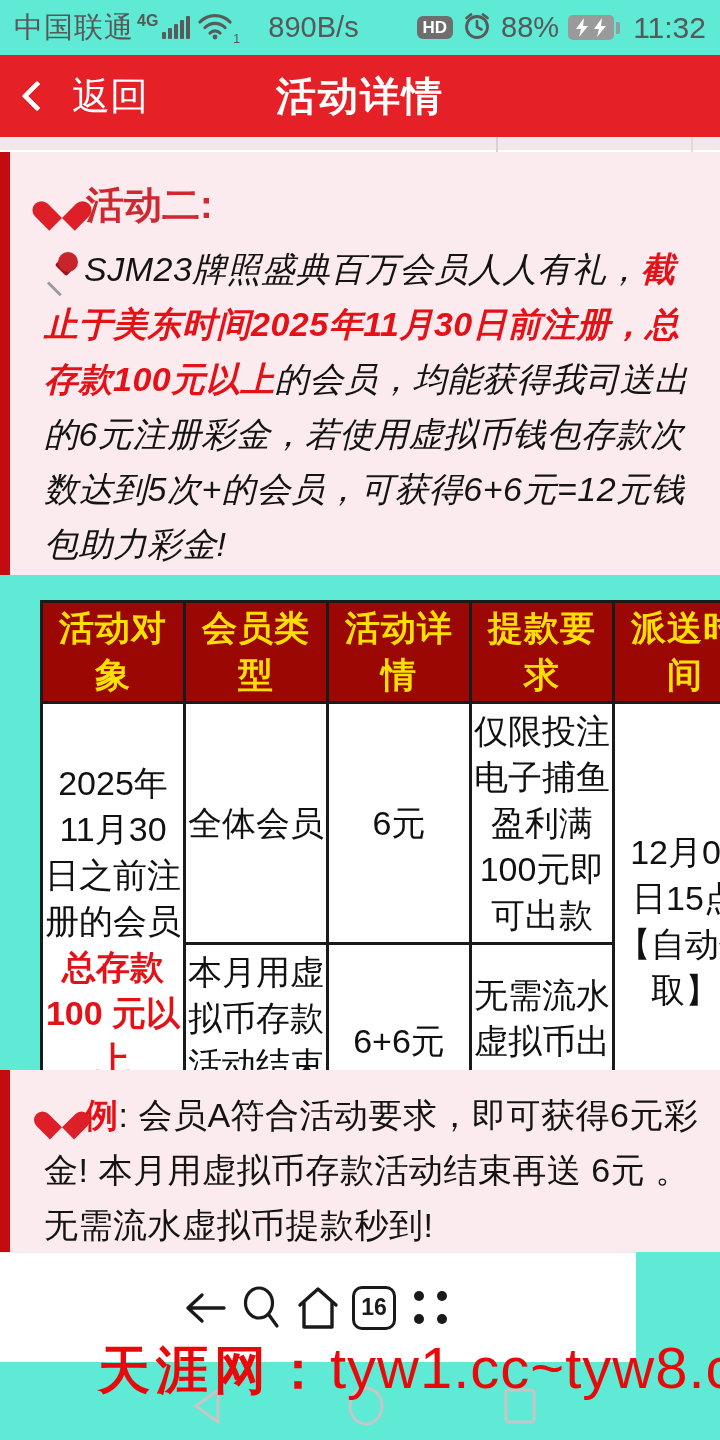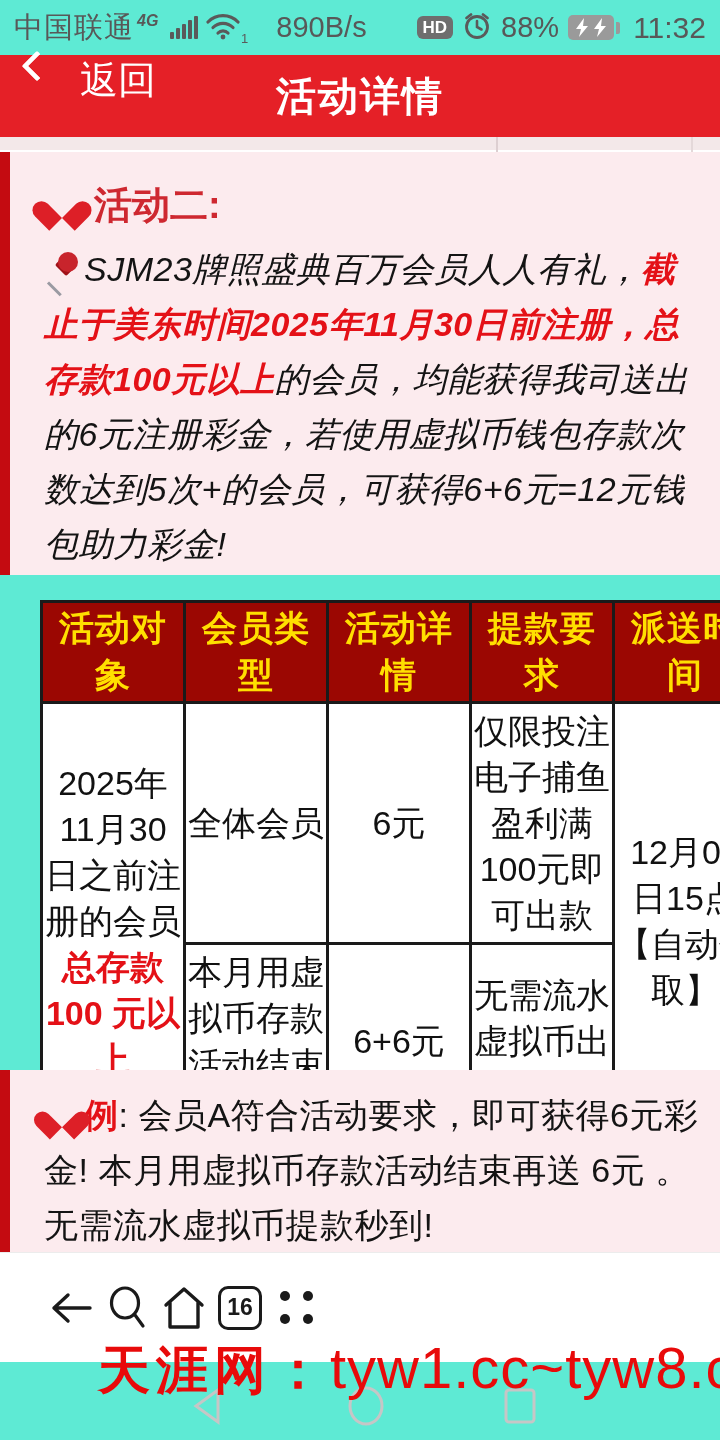--- a/index.html
+++ b/index.html
@@ -5,56 +5,56 @@
   * { margin:0; padding:0; box-sizing:border-box; }
   html,body { background:#fff; }
   body { font-family:"Liberation Sans","DejaVu Sans",sans-serif; }
   #screen { position:relative; width:720px; height:1440px; background:#5eead4; overflow:hidden; margin:0 auto; }
 
   
   .status-bar { position:absolute; top:0; left:0; width:720px; height:55px;
     display:flex; align-items:center; padding:0 14px; color:#585858; }
   .sb-left { display:flex; align-items:center; }
   .carrier { font-size:29px; letter-spacing:1px; }
-  .net-4g { font-size:16px; font-weight:bold; margin:-14px 10px 0 3px;font-style:italic; }
+  .net-4g { font-size:16px; font-weight:bold; margin:-14px 2px 0 3px; }
   .sig-bars { display:flex; align-items:flex-end; gap:2px; margin:0 8px 0 2px; }
   .sig-bars i { display:block; width:4px; background:#5a5a5a; border-radius:1px; }
   .wifi { position:relative; margin-right:6px; }
   .wifi-sub { position:absolute; right:-8px; bottom:-2px; font-size:13px; color:#5a5a5a; }
   .speed { font-size:29px; margin-left:30px; }
   .sb-right { margin-left:auto; display:flex; align-items:center; gap:9px; }
   .hd-badge { background:#6e6e6e; color:#fff; font-size:17px; font-weight:bold;
     border-radius:6px; padding:3px 6px; line-height:1; }
   .pct { font-size:29px; }
   .battery { position:relative; width:46px; height:25px; background:#9a9a9a;
     border-radius:5px; display:flex; align-items:center; justify-content:center; }
   .battery-cap { width:4px; height:12px; background:#9a9a9a; border-radius:0 2px 2px 0; margin-left:2px; }
   .time { font-size:30px; margin-left:4px; }
 
   
   .app-header { position:absolute; top:55px; left:0; width:720px; height:82px; background:#e52027; }
-  .back-btn { position:absolute; left:26px; top:0; height:82px; display:flex; gap:32px; cursor:pointer; }
+  .back-btn { position:absolute; left:26px; top:0; height:82px; display:flex; align-items:center; gap:24px; cursor:pointer; }
   .chevron-left { width:22px; height:22px; border-left:5px solid #fff; border-bottom:5px solid #fff;
     transform:rotate(45deg); border-radius:2px; }
   .back-label { color:#fff; font-size:38px; }
   .page-title { position:absolute; left:0; top:0; width:720px; height:82px; display:flex;
     align-items:center; justify-content:center; color:#fff; font-size:40px; font-weight:600; letter-spacing:2px; }
   .scroll-thumb { position:absolute; left:691px; top:112px; width:6px; height:40px;
     background:rgba(255,255,255,.55); border-radius:3px; }
 
   
   .strip { position:absolute; top:137px; left:0; width:720px; height:15px; background:#f3e8e9; border-bottom:2px solid #fff; }
   .strip .v1 { position:absolute; left:496px; top:0; width:2px; height:15px; background:#ddcfd1; }
   .strip .v2 { position:absolute; left:691px; top:0; width:2px; height:15px; background:#e4d8d9; }
 
   
   .pink-box { position:absolute; left:0; width:720px; background:#fcebee; border-left:10px solid #c40b11; }
   .promo-box { top:152px; height:423px; padding:24px 20px 0 34px; }
   .example-box { top:1070px; height:182px; padding:18px 20px 8px 34px; }
-  .promo-heading { display:flex; align-items:center; gap:14px; height:58px; }
+  .promo-heading { display:flex; align-items:center; gap:6px; height:58px; }
   .promo-heading .t { color:#ce2830; font-size:38px; font-weight:bold; }
   .rich-text { font-size:34px; line-height:55px; color:#141414; letter-spacing:.5px; }
   .promo-body { margin-top:8px;font-style:italic; }
   .rich-text .em, .em { color:#e41117; font-weight:bold; }
 
   
   .heart { display:inline-block; position:relative; width:36px; height:32px; vertical-align:-4px; }
   .heart::before, .heart::after { content:""; position:absolute; top:0; width:18px; height:29px;
     border-radius:18px 18px 0 0; background:#dd1f27; }
   .heart::before { left:18px; transform:rotate(45deg); transform-origin:0 100%; }
@@ -74,22 +74,22 @@
   table.promo { border-collapse:collapse; width:718px; table-layout:fixed;margin-left:40px; }
   table.promo col { width:20%; }
   table.promo th, table.promo td { border:3px solid #1a1a1a; text-align:center; vertical-align:middle; }
   table.promo th { background:#9b0702; color:#ffdf00; font-size:35px; font-weight:bold;
     height:46px; letter-spacing:1px; padding:2px 0; }
   table.promo td { background:#fff; color:#111; font-size:34px; line-height:46px; padding:4px 2px; }
   td.h-row1 { height:214px; }
   td.h-row2 { height:172px; }
 
   
-  .browser-bar { position:absolute; top:1252px; left:0; width:720px; height:110px; background:#fff;
-    border-top:1px solid #ececec; display:flex; align-items:center; justify-content:flex-start; padding:0 44px; }
+  .browser-bar { position:absolute; top:1252px; left:0; width:636px; height:110px; background:#fff;
+    border-top:1px solid #ececec; display:flex; align-items:center; justify-content:center; padding:0 44px; }
   .b-icon { width:56px; height:56px; display:flex; align-items:center; justify-content:center; cursor:pointer; }
   .tab-box { width:44px; height:44px; border:3.5px solid #1a1a1a; border-radius:10px;
     display:flex; align-items:center; justify-content:center; font-size:23px; font-weight:600; color:#1a1a1a; }
   .dots-2x2 { display:grid; grid-template-columns:10px 10px; grid-template-rows:10px 10px; gap:13px; }
   .dots-2x2 i { width:10px; height:10px; background:#1a1a1a; border-radius:50%; }
 
   
   .android-nav { position:absolute; top:1384px; left:0; width:720px; height:48px; }
   .a-icon { position:absolute; top:0; cursor:pointer; }
 

